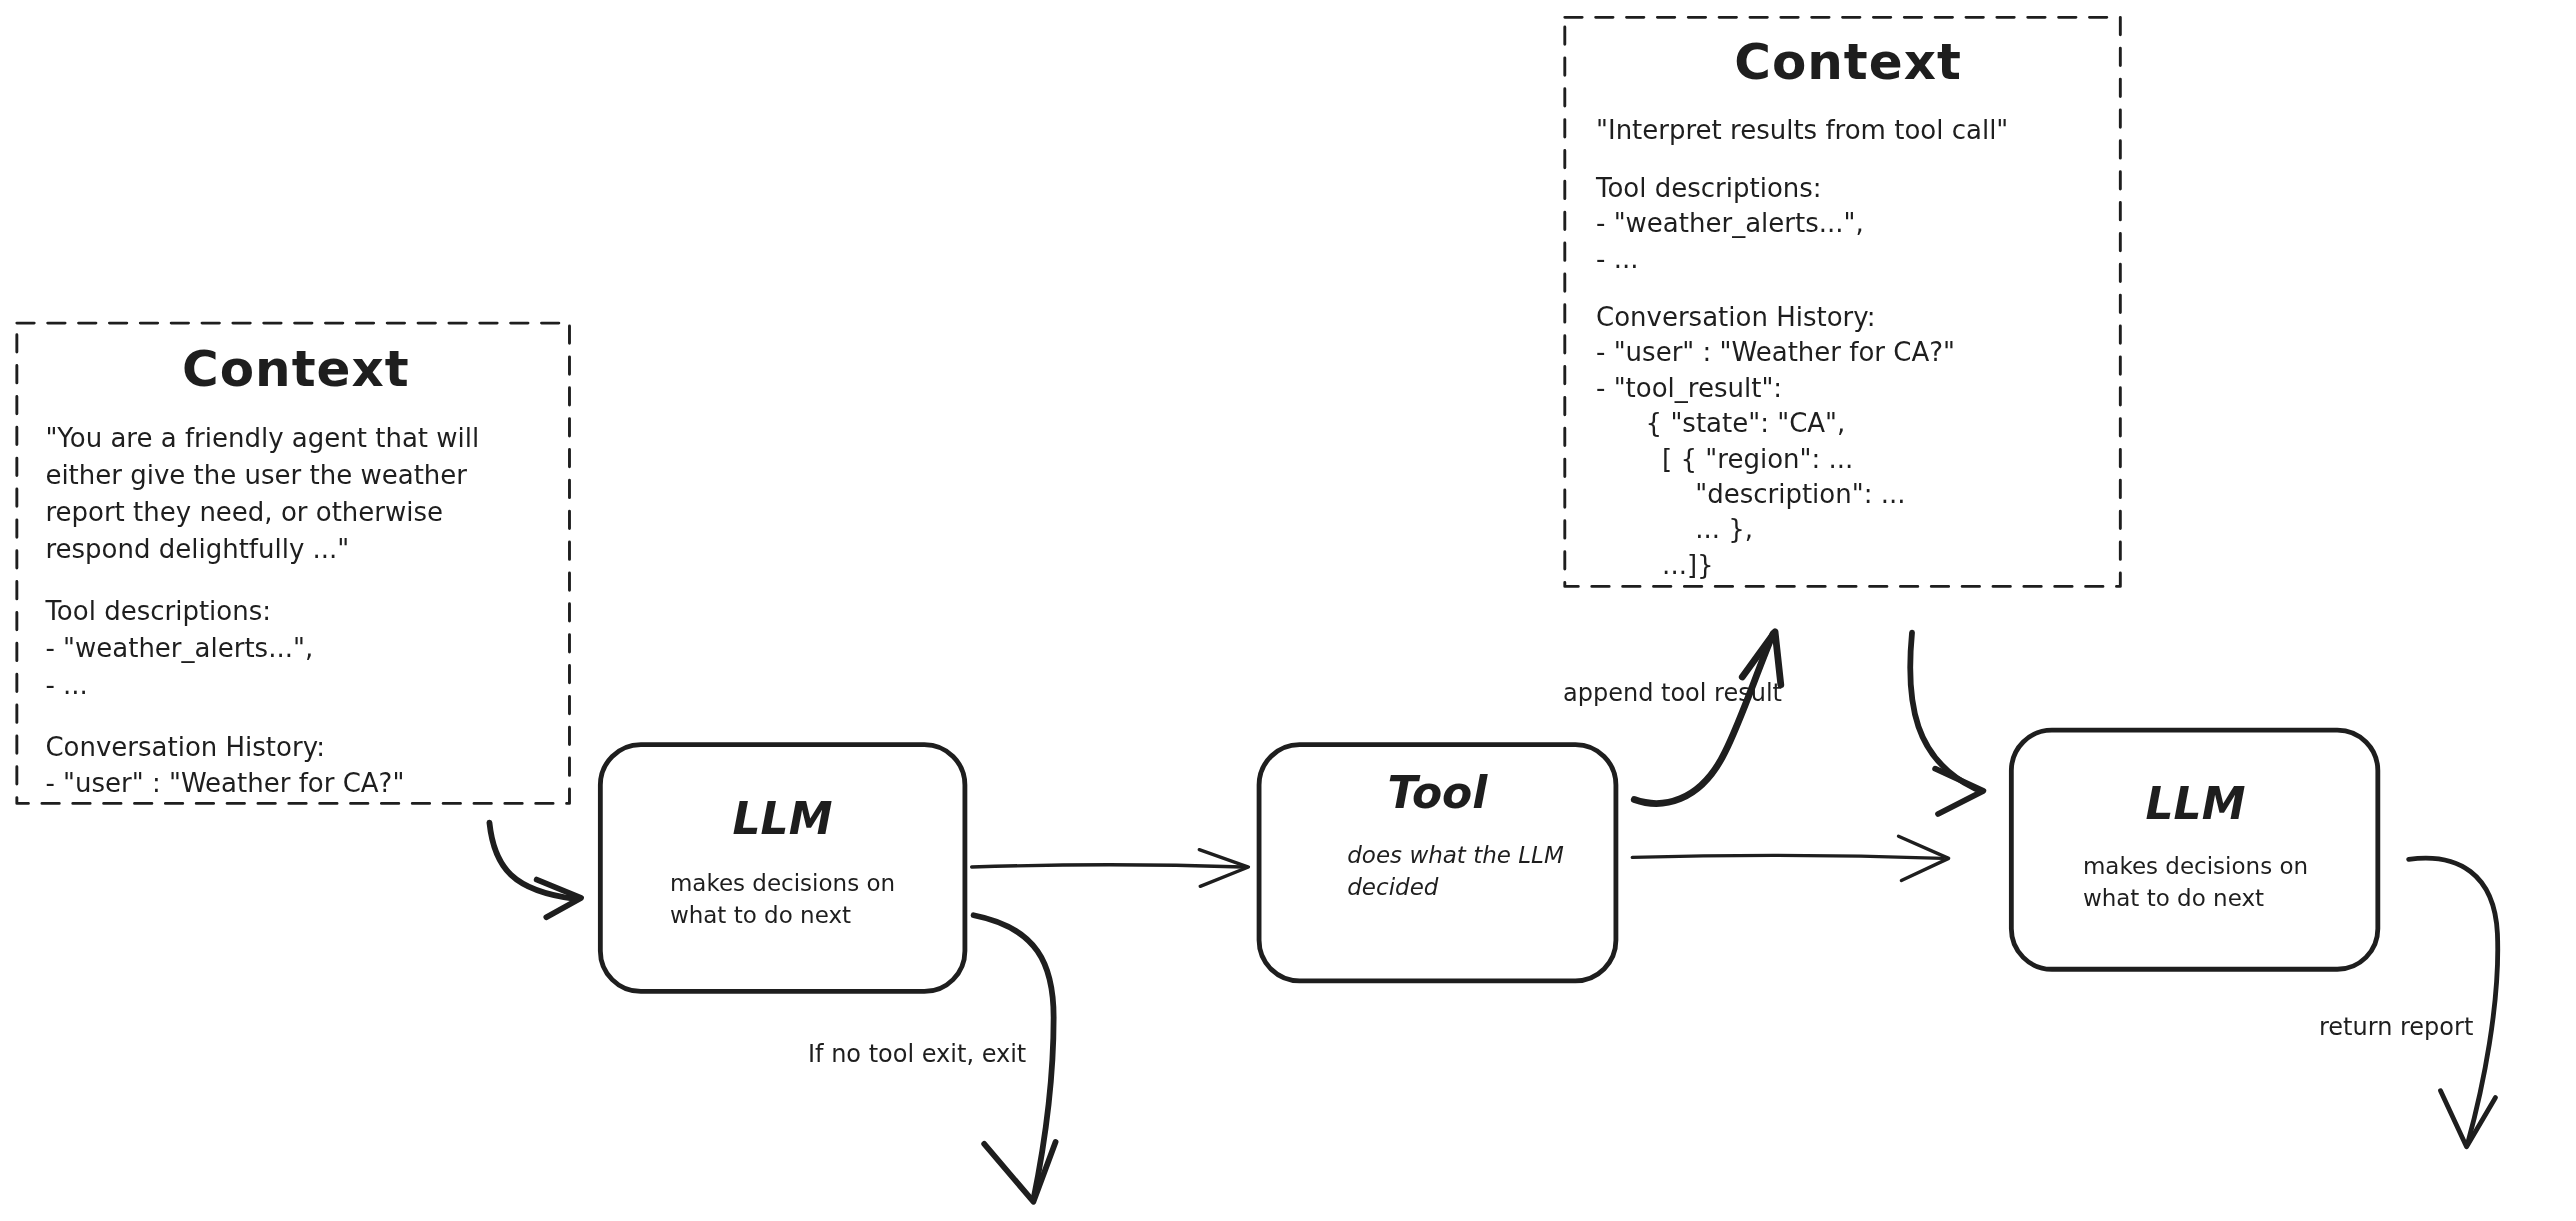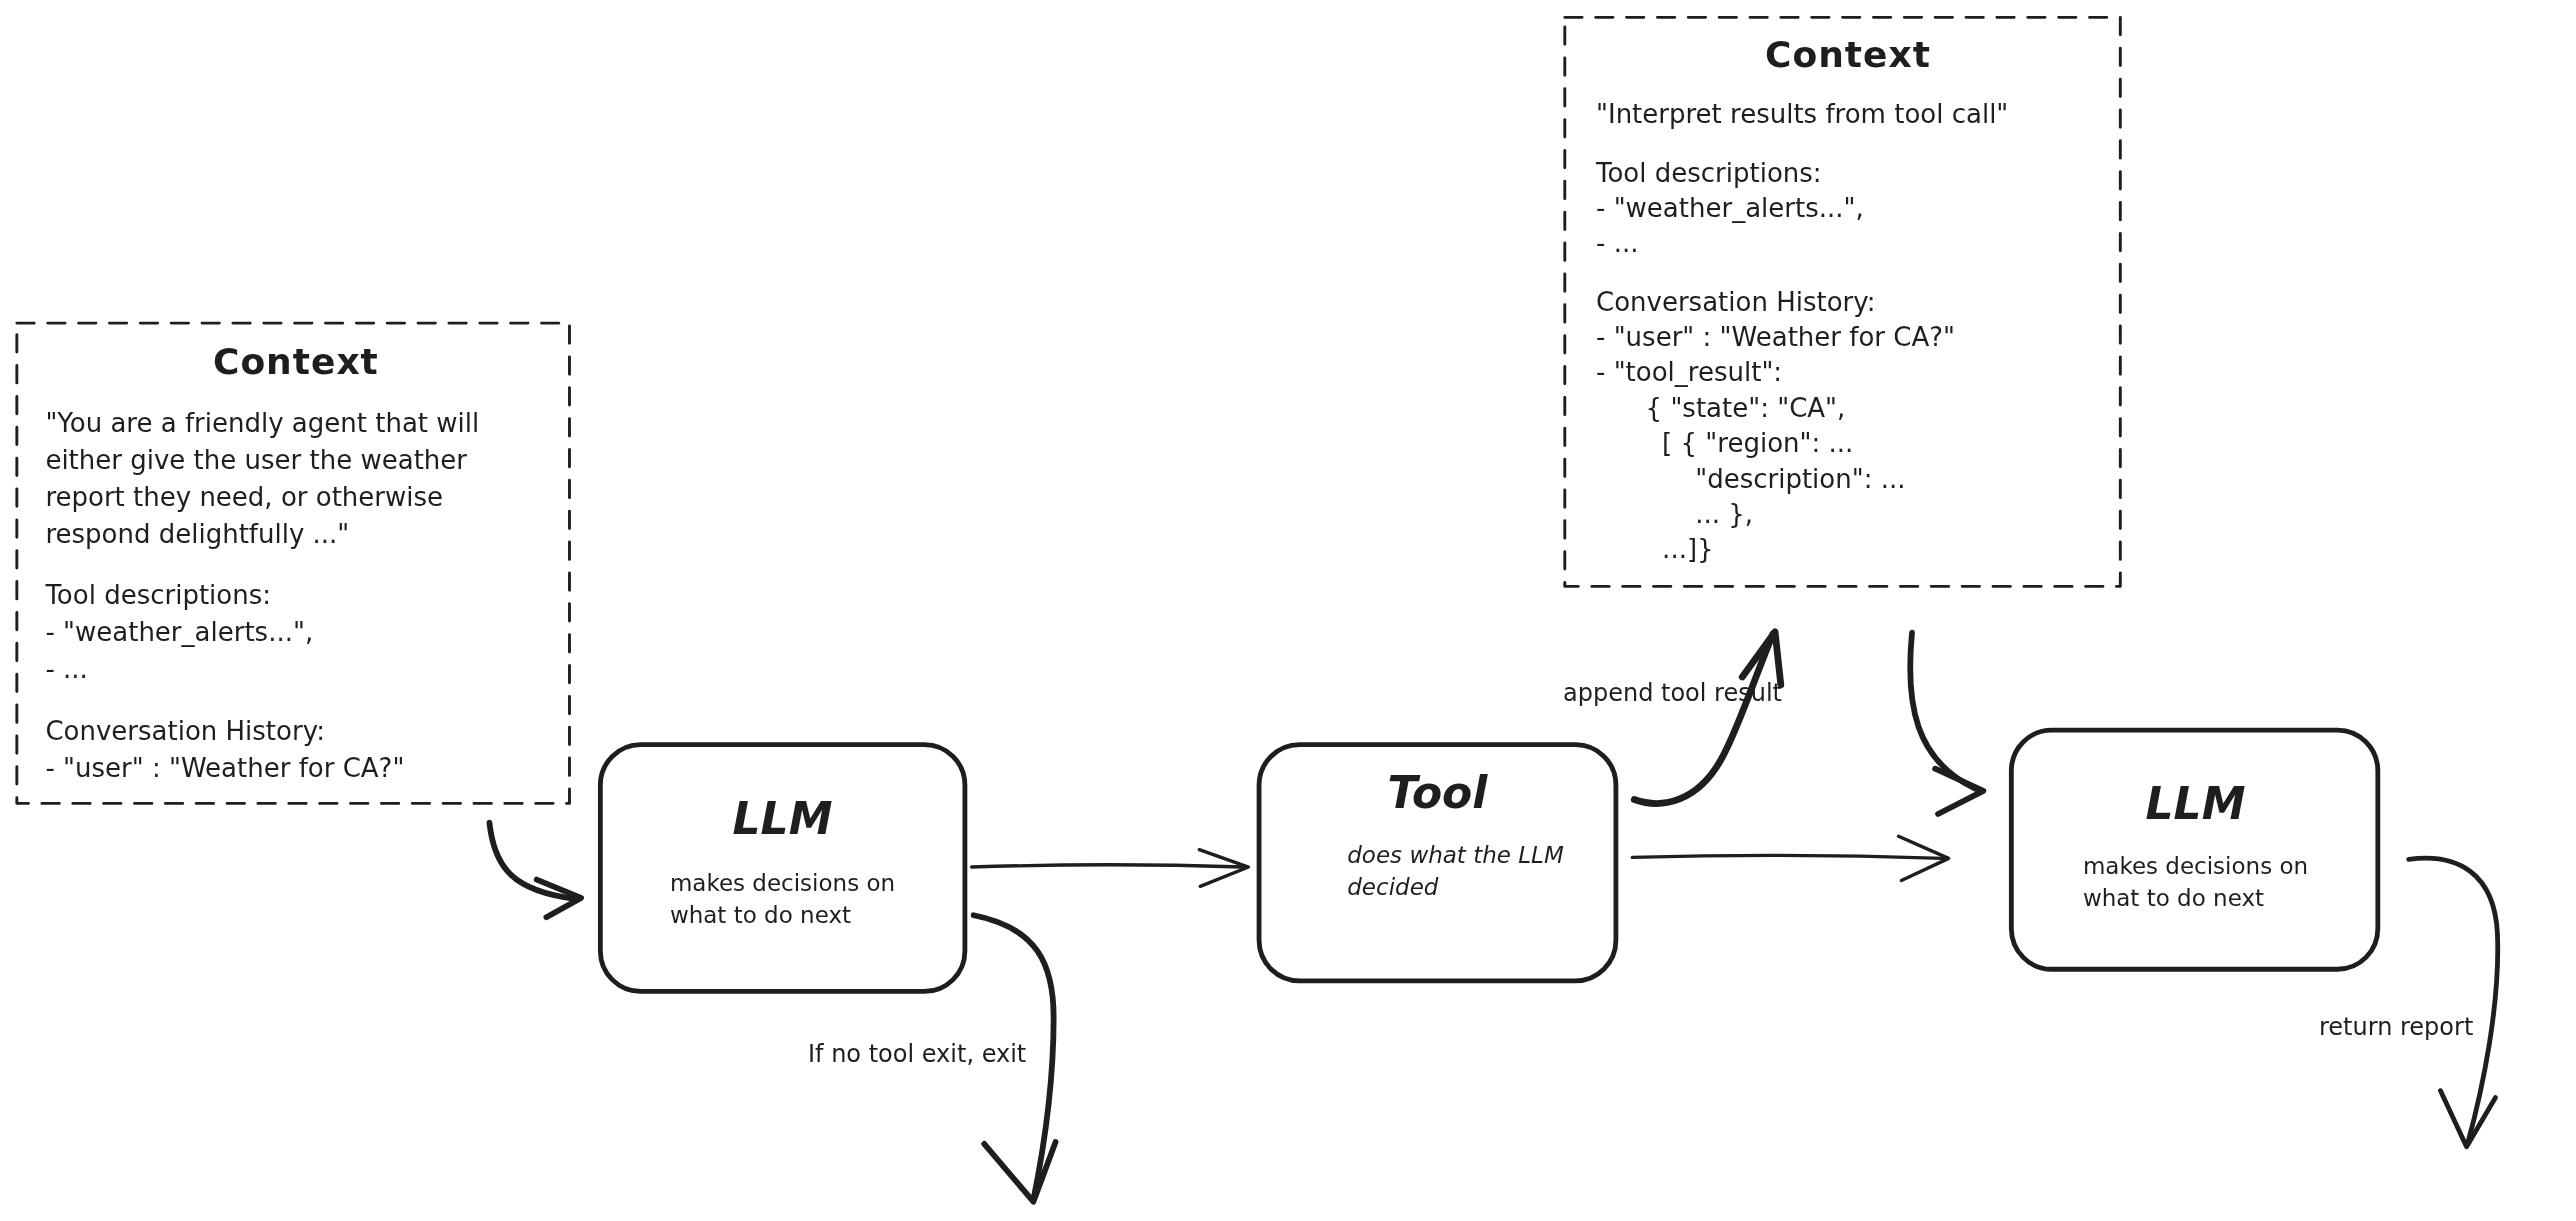--- a/index.html
+++ b/index.html
@@ -25,21 +25,21 @@
     stroke-linejoin: round;
   }
   .txt { position: absolute; z-index: 2; }
 
   
   .ctx {
     box-sizing: border-box;
   }
   .ctx-title {
     text-align: center;
-    font-size: 36px;
+    font-size: 50px;
     font-weight: bold;
     letter-spacing: 1px;
     margin: 9.6px 0 23px 0;
     line-height: 1.1;
   }
   .ctx p {
     margin: 0 0 25px 0;
     font-size: 26px;
     line-height: 1.42;
     white-space: pre;

